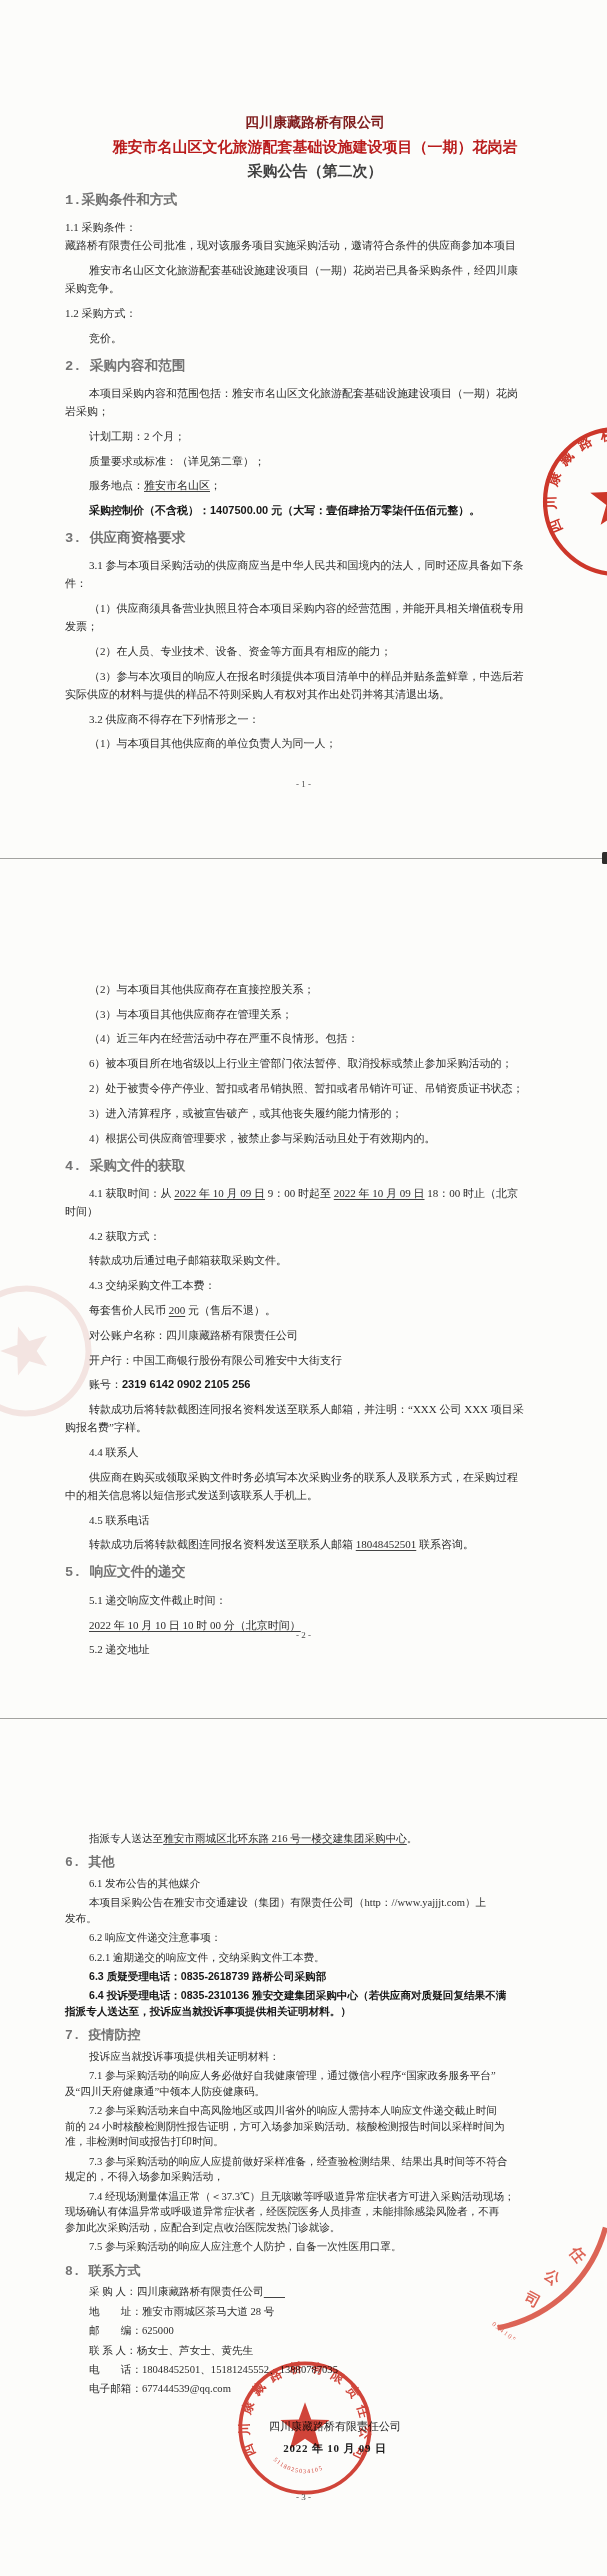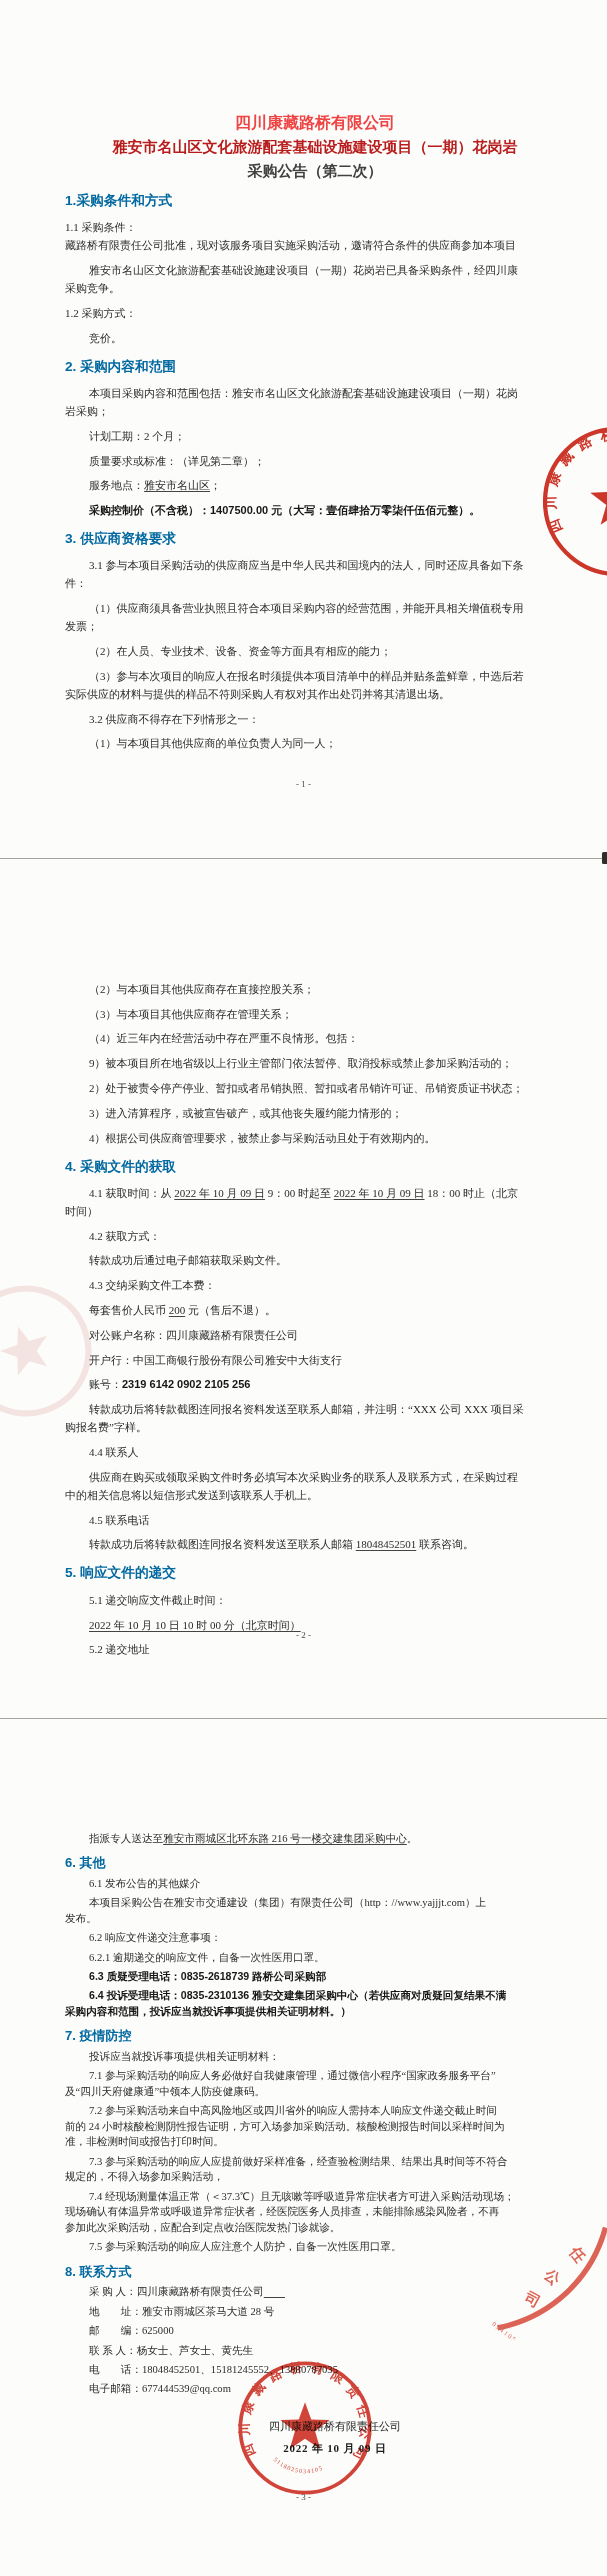--- a/index.html
+++ b/index.html
@@ -8,25 +8,25 @@
         font-family:"Liberation Serif", serif;color:#2b2b2b;}
   .page{position:relative;width:607px;overflow:hidden;background:#fcfcfa;}
   .page-1{height:858px;}
   .page-2{height:859px;border-top:1.5px solid #a3a3a0;}
   .page-3{height:858px;border-top:1.5px solid #a3a3a0;}
   .content{padding:0 42px 0 65px;}
   .ln{font-size:11px;line-height:18px;white-space:nowrap;}
   .ind{padding-left:24px;}
   .blk{margin-top:6.8px;}
   .bh{font-family:"Liberation Sans", sans-serif;font-weight:bold;color:#161616;}
-  .h{font-family:Liberation Sans, sans-serif;font-weight:bold;font-size:13.7px;color:#0369a1;
+  .h{font-family:Liberation Mono, monospace;font-weight:bold;font-size:13.7px;color:#737373;
      margin-top:10px;line-height:20.5px;}
   .u{text-decoration:underline;text-underline-offset:2.3px;text-decoration-color:#444;}
   .t1{margin-top:111px;text-align:center;font-family:"Liberation Sans", sans-serif;
-      font-weight:bold;font-size:16px;color:#ef4444;line-height:23px;}
+      font-weight:bold;font-size:14px;color:#7f1d1d;line-height:23px;}
   .t2{margin-top:2px;text-align:center;font-family:"Liberation Sans", sans-serif;
       font-weight:bold;font-size:15px;color:#b91c1c;line-height:21px;}
   .t3{margin-top:3px;text-align:center;font-family:"Liberation Sans", sans-serif;
       font-weight:bold;font-size:15px;color:#404040;line-height:21px;}
   .pagenum{position:absolute;left:0;right:0;text-align:center;font-size:9px;color:#4a4a4a;}
   .page-1 .pagenum{top:779px;}
   .page-2 .pagenum{top:771px;}
   .page-3 .pagenum{top:773px;}
   .sp2{height:114px;}
   .sp3{height:108px;}
@@ -93,21 +93,21 @@
       <polygon fill="#d0372b" points="92,58 100.2,80.7 124.3,81.5 105.3,96.3 112,119.5 92,106 72,119.5 78.7,96.3 59.7,81.5 83.8,80.7"></polygon>
     </svg>
   </div>
 
   <div class="page page-2">
     <div class="content">
       <div class="sp2"></div>
       <div class="ln blk ind">（2）与本项目其他供应商存在直接控股关系；</div>
       <div class="ln blk ind">（3）与本项目其他供应商存在管理关系；</div>
       <div class="ln blk ind">（4）近三年内在经营活动中存在严重不良情形。包括：</div>
-      <div class="ln blk ind">9）被本项目所在地省级以上行业主管部门依法暂停、取消投标或禁止参加采购活动的；</div>
+      <div class="ln blk ind">6）被本项目所在地省级以上行业主管部门依法暂停、取消投标或禁止参加采购活动的；</div>
       <div class="ln blk ind">2）处于被责令停产停业、暂扣或者吊销执照、暂扣或者吊销许可证、吊销资质证书状态；</div>
       <div class="ln blk ind">3）进入清算程序，或被宣告破产，或其他丧失履约能力情形的；</div>
       <div class="ln blk ind">4）根据公司供应商管理要求，被禁止参与采购活动且处于有效期内的。</div>
 
       <div class="ln h">4. 采购文件的获取</div>
       <div class="ln blk ind"><span>4.1 获取时间：从 </span><span class="u">2022 年 10 月 09 日</span><span> 9：00 时起至 </span><span class="u">2022 年 10 月 09 日</span><span> 18：00 时止（北京</span></div>
       <div class="ln">时间）</div>
       <div class="ln blk ind">4.2 获取方式：</div>
       <div class="ln blk ind">转款成功后通过电子邮箱获取采购文件。</div>
       <div class="ln blk ind">4.3 交纳采购文件工本费：</div>
@@ -139,24 +139,24 @@
   <div class="page page-3 tight">
     <div class="content">
       <div class="sp3"></div>
       <div class="ln blk ind"><span>指派专人送达至</span><span class="u">雅安市雨城区北环东路 216 号一楼交建集团采购中心</span><span>。</span></div>
 
       <div class="ln h">6. 其他</div>
       <div class="ln blk ind">6.1 发布公告的其他媒介</div>
       <div class="ln blk ind">本项目采购公告在雅安市交通建设（集团）有限责任公司（http：//www.yajjjt.com）上</div>
       <div class="ln">发布。</div>
       <div class="ln blk ind">6.2 响应文件递交注意事项：</div>
-      <div class="ln blk ind">6.2.1 逾期递交的响应文件，自备一次性医用口罩。</div>
+      <div class="ln blk ind">6.2.1 逾期递交的响应文件，交纳采购文件工本费。</div>
       <div class="ln blk ind bh">6.3 质疑受理电话：0835-2618739 路桥公司采购部</div>
       <div class="ln blk ind bh">6.4 投诉受理电话：0835-2310136 雅安交建集团采购中心（若供应商对质疑回复结果不满</div>
-      <div class="ln bh">采购内容和范围，投诉应当就投诉事项提供相关证明材料。）</div>
+      <div class="ln bh">指派专人送达至，投诉应当就投诉事项提供相关证明材料。）</div>
 
       <div class="ln h">7. 疫情防控</div>
       <div class="ln blk ind">投诉应当就投诉事项提供相关证明材料：</div>
       <div class="ln blk ind">7.1 参与采购活动的响应人务必做好自我健康管理，通过微信小程序“国家政务服务平台”</div>
       <div class="ln">及“四川天府健康通”中领本人防疫健康码。</div>
       <div class="ln blk ind">7.2 参与采购活动来自中高风险地区或四川省外的响应人需持本人响应文件递交截止时间</div>
       <div class="ln">前的 24 小时核酸检测阴性报告证明，方可入场参加采购活动。核酸检测报告时间以采样时间为</div>
       <div class="ln">准，非检测时间或报告打印时间。</div>
       <div class="ln blk ind">7.3 参与采购活动的响应人应提前做好采样准备，经查验检测结果、结果出具时间等不符合</div>
       <div class="ln">规定的，不得入场参加采购活动，</div>

